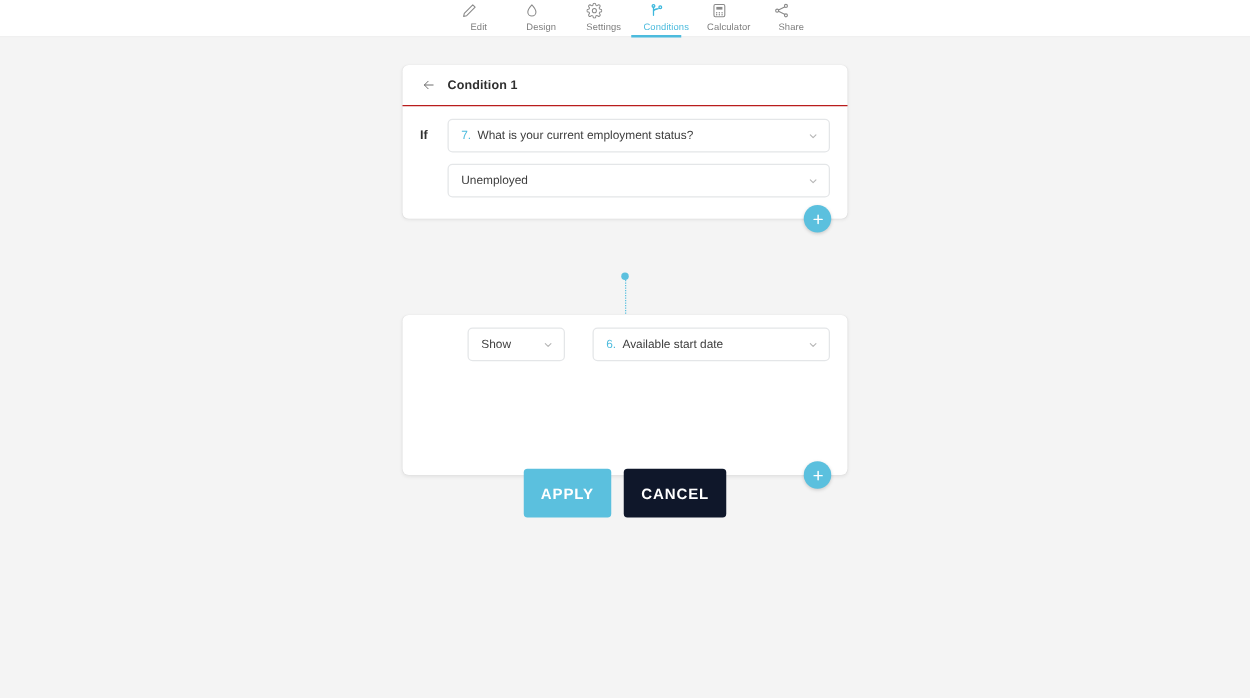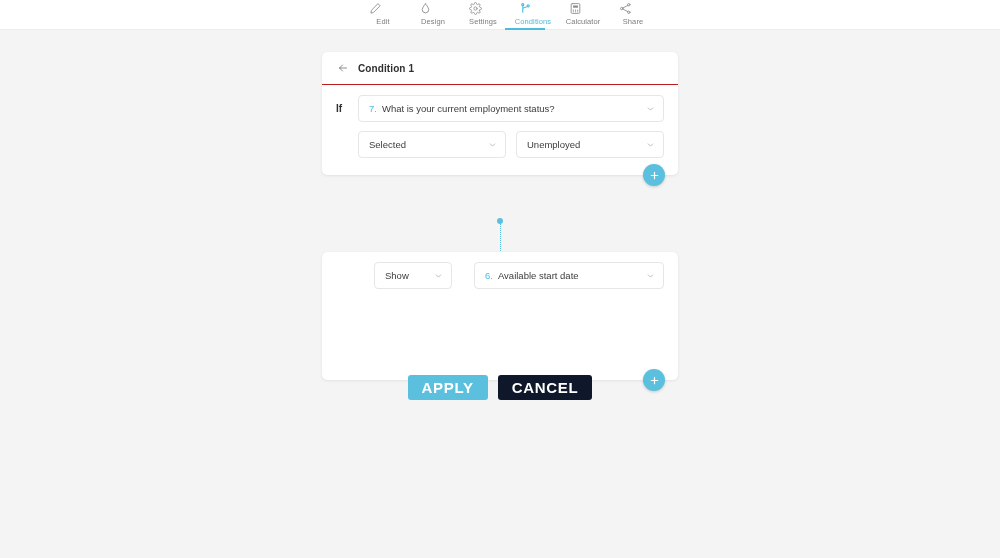--- a/index.html
+++ b/index.html
@@ -222,25 +222,25 @@
     position: absolute;
     left: 0; right: 0;
     top: 345px;
     display: flex;
     justify-content: center;
     gap: 10px;
   }
   .btn {
     border: none;
     border-radius: 3px;
-    height: 25px;
+    height: 39px;
     min-width: 63px;
     padding: 0 14px;
     color: #fff;
-    font-size: 15px;
+    font-size: 12px;
     font-weight: 700;
     letter-spacing: 0.7px;
     cursor: pointer;
   }
   .btn-apply  { background: #5bc0de; }
   .btn-cancel { background: #0f172a; }
 </style>
 </head>
 <body>
 
@@ -332,28 +332,20 @@
           <span>What is your current employment status?</span>
           <span class="caret">
             <svg width="9" height="9" viewBox="0 0 24 24" fill="none" stroke="currentColor" stroke-width="2.4" stroke-linecap="round" stroke-linejoin="round">
                 <path d="M6 9l6 6 6-6"></path>
               </svg>
           </span>
         </div>
       </div>
 
       <div class="row-two">
-        <div class="select">
-          <span>Selected</span>
-          <span class="caret">
-            <svg width="9" height="9" viewBox="0 0 24 24" fill="none" stroke="currentColor" stroke-width="2.4" stroke-linecap="round" stroke-linejoin="round">
-                <path d="M6 9l6 6 6-6"></path>
-              </svg>
-          </span>
-        </div>
         <div class="select">
           <span>Unemployed</span>
           <span class="caret">
             <svg width="9" height="9" viewBox="0 0 24 24" fill="none" stroke="currentColor" stroke-width="2.4" stroke-linecap="round" stroke-linejoin="round">
                 <path d="M6 9l6 6 6-6"></path>
               </svg>
           </span>
         </div>
       </div>
     </div>

